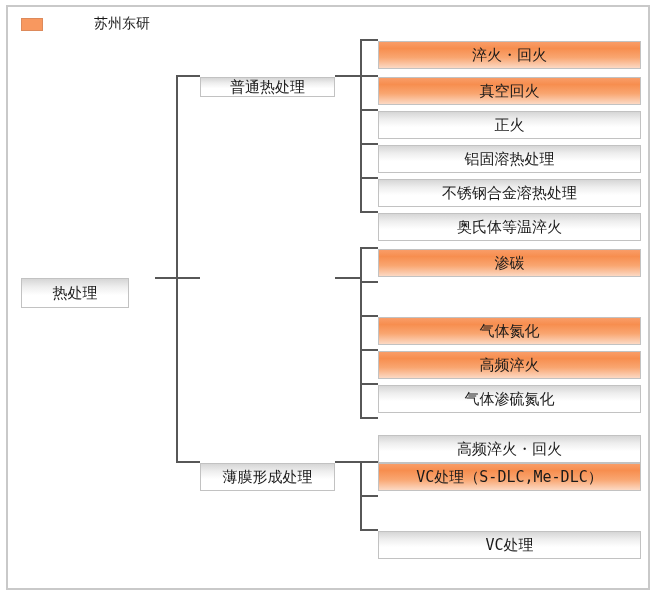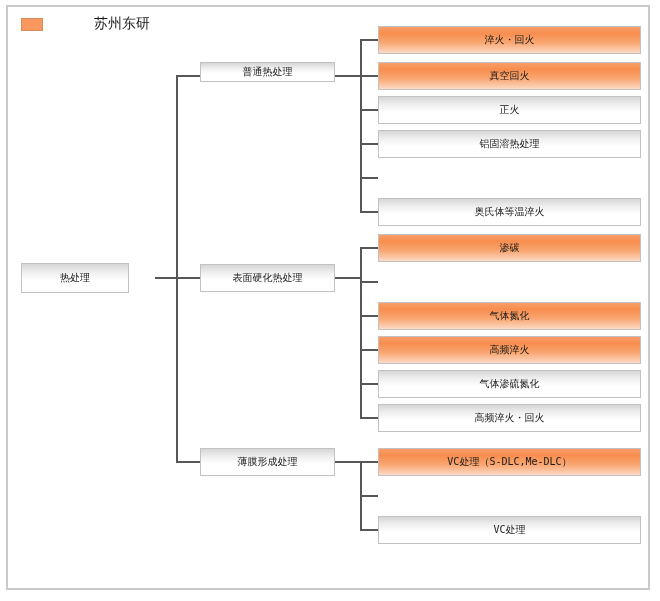--- a/index.html
+++ b/index.html
@@ -8,21 +8,21 @@
     font-family:"DejaVu Sans Mono","DejaVu Serif","Liberation Serif",serif;
     color:#1a1a1a;overflow:hidden;
   }
   .frame{
     position:absolute;left:6px;top:5px;width:644px;height:585px;
     border:2px solid #c9c9c9;box-sizing:border-box;pointer-events:none;
   }
   .node{
     position:absolute;box-sizing:border-box;border:1px solid #c2c2c2;
     display:flex;align-items:center;justify-content:center;
-    font-size:10px;line-height:1;white-space:nowrap;
+    font-size:15px;line-height:1;white-space:nowrap;margin-top:15px;
   }
   .white{
     background:linear-gradient(to bottom,#d6d6d6 0%,#eeeeee 28%,#ffffff 58%,#ffffff 100%);
   }
   .orange{
     background:linear-gradient(to bottom,#f99d68 0%,#f78e4f 25%,#f9a671 60%,#fcd9c4 100%);
   }
   .line{position:absolute;background:#575757;}
   .legend-swatch{
     position:absolute;left:21px;top:18px;width:22px;height:13px;
@@ -32,21 +32,21 @@
     position:absolute;left:53px;top:16px;font-size:14px;line-height:1;margin-left:41px;
   }
   
   #root{left:21px;top:263px;width:108px;height:30px;}
   #b0{left:200px;top:62px;width:135px;height:20px;}
   #b1{left:200px;top:264px;width:135px;height:28px;}
   #b2{left:200px;top:448px;width:135px;height:28px;}
   
   .leaf{left:378px;width:263px;height:28px;}
   #g0c0{top:26px}#g0c1{top:62px}#g0c2{top:96px}#g0c3{top:130px}#g0c4{top:164px}#g0c5{top:198px}
-  #g1c0{top:234px}#g1c1{top:268px}#g1c2{top:302px}#g1c3{top:336px}#g1c4{top:370px}#g1c5{top:404px}
+  #g1c0{top:234px}#g1c1{top:268px}#g1c2{top:302px}#g1c3{top:336px}#g1c4{top:370px}#g1c5{top:420px}
   #g2c0{top:448px}#g2c1{top:482px}#g2c2{top:516px}
 </style>
 </head>
 <body>
 
 <div id="canvas">
 
   <div class="frame"></div>
 
   <div class="legend-swatch"></div>
@@ -78,27 +78,27 @@
 
   <div class="line" style="left:335px;top:461px;width:27px;height:2px;"></div>
   <div class="line" style="left:360px;top:461px;width:2px;height:70px;"></div>
   <div class="line" style="left:362px;top:461px;width:16px;height:2px;"></div>
   <div class="line" style="left:362px;top:495px;width:16px;height:2px;"></div>
   <div class="line" style="left:362px;top:529px;width:16px;height:2px;"></div>
 
   <div class="node white" id="root">热处理</div>
 
   <div class="node white" id="b0">普通热处理</div>
-  <div class="node white" id="b1">表面硬化热处理</div>
   <div class="node white" id="b2">薄膜形成处理</div>
 
   <div class="node leaf orange" id="g0c0">淬火・回火</div>
   <div class="node leaf orange" id="g0c1">真空回火</div>
   <div class="node leaf white" id="g0c2">正火</div>
   <div class="node leaf white" id="g0c3">铝固溶热处理</div>
+  <div class="node leaf white" id="g0c4">不锈钢合金溶热处理</div>
   <div class="node leaf white" id="g0c5">奥氏体等温淬火</div>
 
   <div class="node leaf orange" id="g1c0">渗碳</div>
   <div class="node leaf orange" id="g1c2">气体氮化</div>
   <div class="node leaf orange" id="g1c3">高频淬火</div>
   <div class="node leaf white" id="g1c4">气体渗硫氮化</div>
   <div class="node leaf white" id="g1c5">高频淬火・回火</div>
 
   <div class="node leaf orange" id="g2c0">VC处理（S-DLC,Me-DLC）</div>
   <div class="node leaf white" id="g2c2">VC处理</div>

